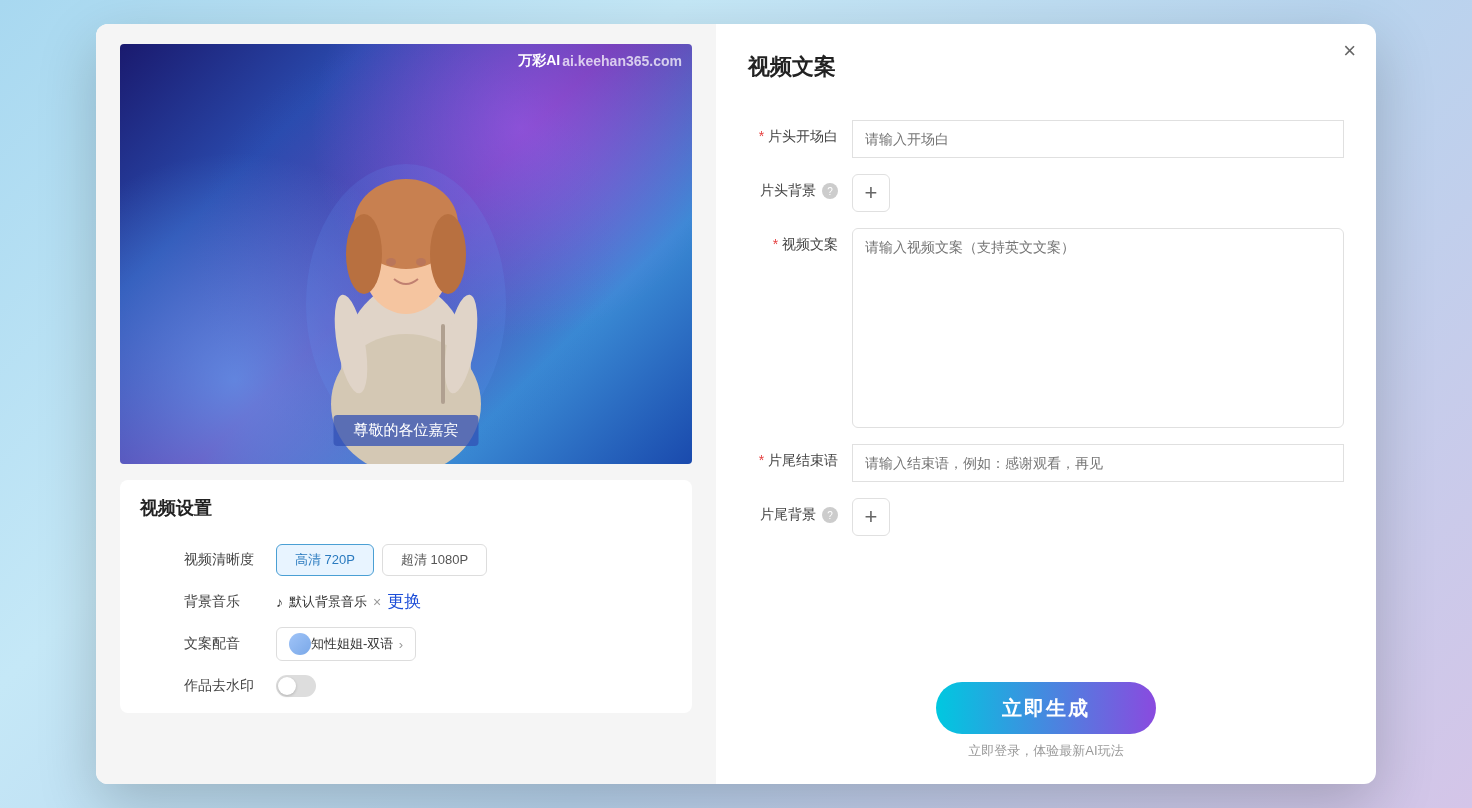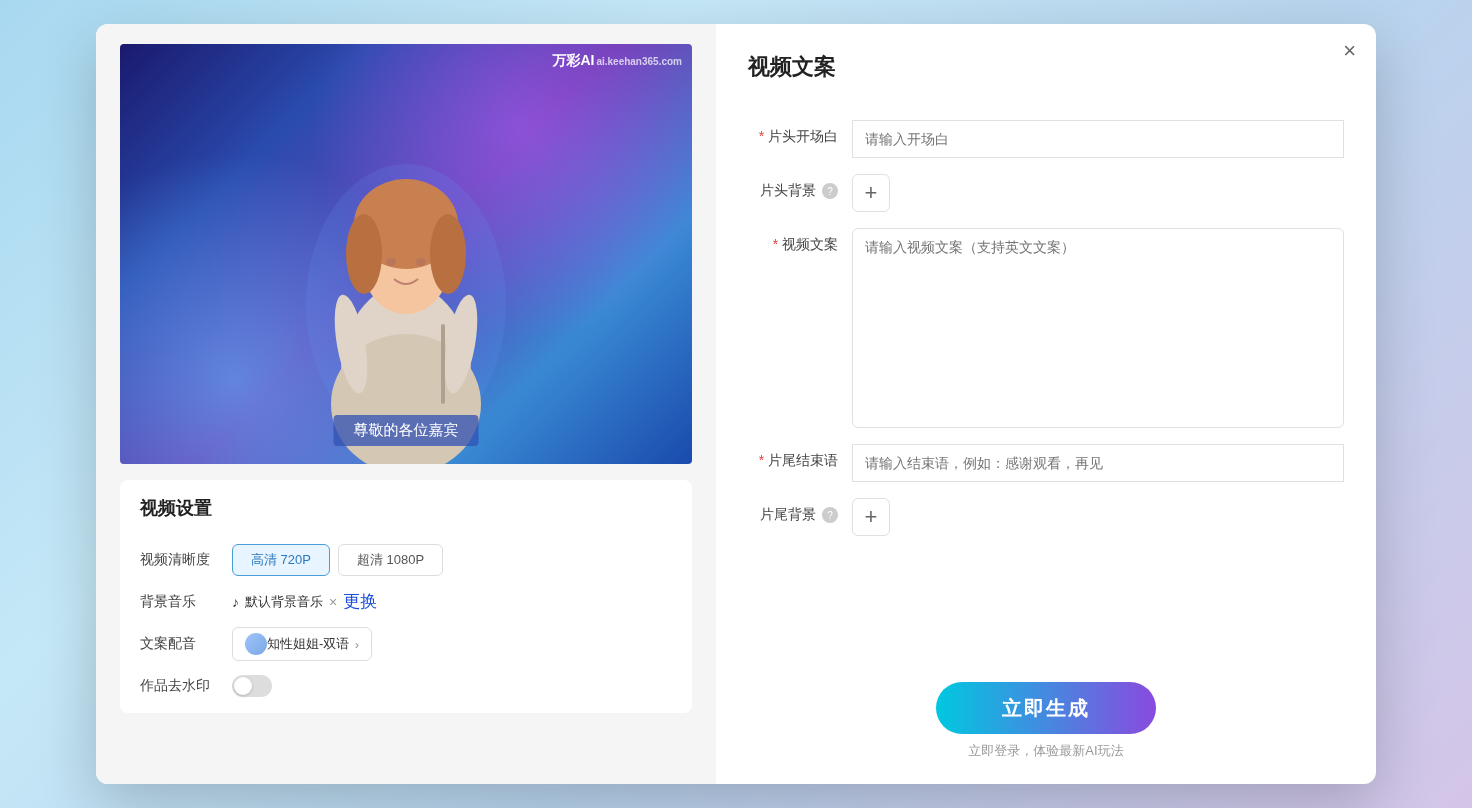--- a/index.html
+++ b/index.html
@@ -131,20 +131,21 @@
 
     .setting-row:last-child {
       margin-bottom: 0;
     }
 
     .setting-label {
       width: 80px;
       font-size: 14px;
       color: #444;
       flex-shrink: 0;
+      margin-left: 44px;
     }
 
     
     .quality-buttons {
       display: flex;
       gap: 8px;
     }
 
     .quality-btn {
       padding: 6px 18px;
@@ -375,21 +376,21 @@
 
     <button class="close-btn">×</button>
 
     <div class="left-panel">
 
       <div class="video-preview">
         <div class="stars"></div>
 
         <div class="watermark">
           <span class="watermark-logo">万彩AI</span>
-          <span style="font-size:10px; opacity:0.8">ai.keehan365.com</span>
+          <span style="font-size:14px; opacity:0.8">ai.keehan365.com</span>
         </div>
 
         <svg width="240" height="360" style="position:absolute; bottom:0; left:50%; transform:translateX(-50%);" viewBox="0 0 240 360">
 
           <ellipse cx="120" cy="200" rx="100" ry="140" fill="rgba(100,160,255,0.15)"></ellipse>
 
           <ellipse cx="120" cy="270" rx="65" ry="90" fill="#e0d4c8"></ellipse>
           <ellipse cx="120" cy="300" rx="75" ry="70" fill="#d4c8b4"></ellipse>
 
           <rect x="108" y="170" width="24" height="30" fill="#f5c5a0" rx="5"></rect>

